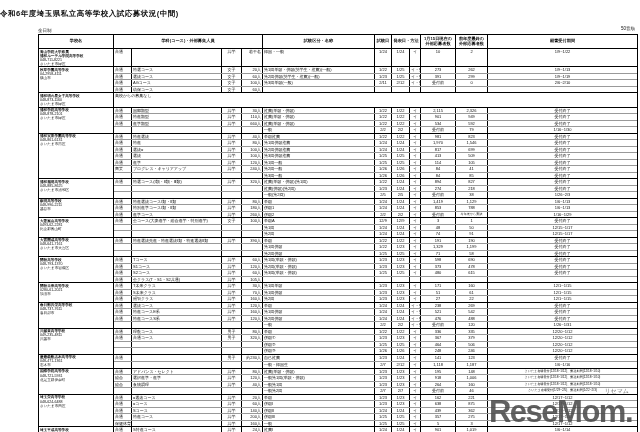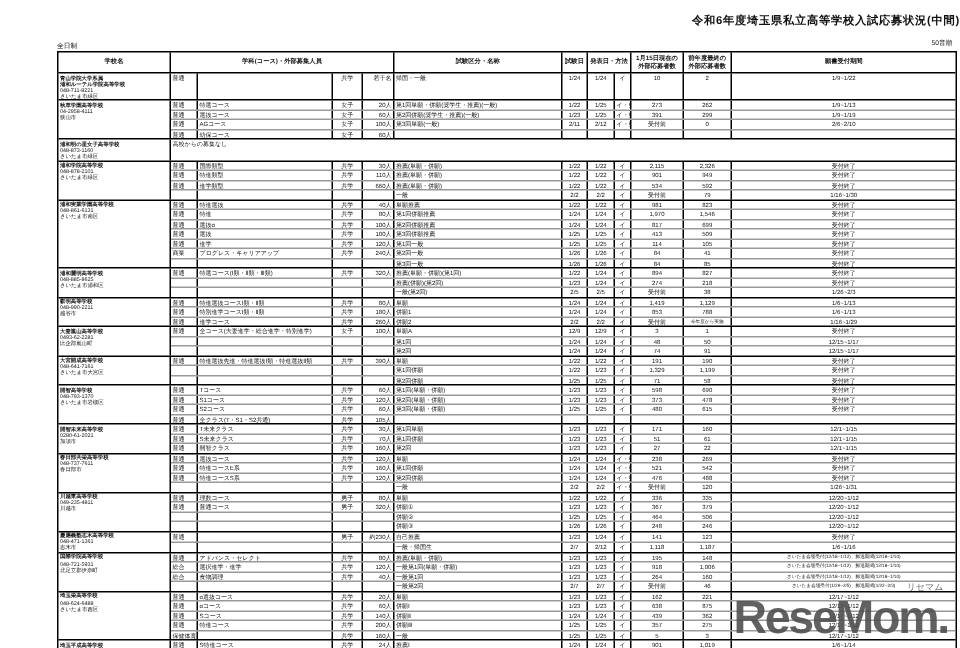--- a/index.html
+++ b/index.html
@@ -1,18 +1,18 @@
 <!DOCTYPE html>
 <html><head>
 <meta charset="utf-8">
 <style>
   html,body{margin:0;padding:0;}
   body{width:640px;height:432px;background:#ffffff;position:relative;overflow:hidden;
        font-family:"Liberation Sans","DejaVu Sans",sans-serif;color:#111;}
-  .title{position:absolute;top:9px;left:0;width:100%;text-align:right;
+  .title{position:absolute;top:9px;left:0;width:100%;text-align:left;
          font-size:7.5px;font-weight:bold;letter-spacing:0.5px;}
   .corner-left{position:absolute;left:38px;top:28px;font-size:4.5px;}
   .corner-right{position:absolute;right:5px;top:26px;font-size:4.5px;}
   .tbl{position:absolute;left:38px;top:34px;width:598px;border:1px solid #000;background:#fff;box-sizing:content-box;}
   .hdr{display:flex;height:13px;border-bottom:1px solid #000;font-size:4.2px;font-weight:bold;text-align:center;}
   .hcell{border-right:0.5px solid #000;display:flex;align-items:center;justify-content:center;
          white-space:pre-line;line-height:4.6px;box-sizing:border-box;}
   .hcell:last-child{border-right:none;}
   .w-school{width:75px;} .w-cgroup{width:149px;} .w-exam{width:112px;} .w-date{width:17px;}
   .w-ann{width:29px;} .w-c1{width:35px;} .w-c2{width:32px;} .w-period{width:149px;}

